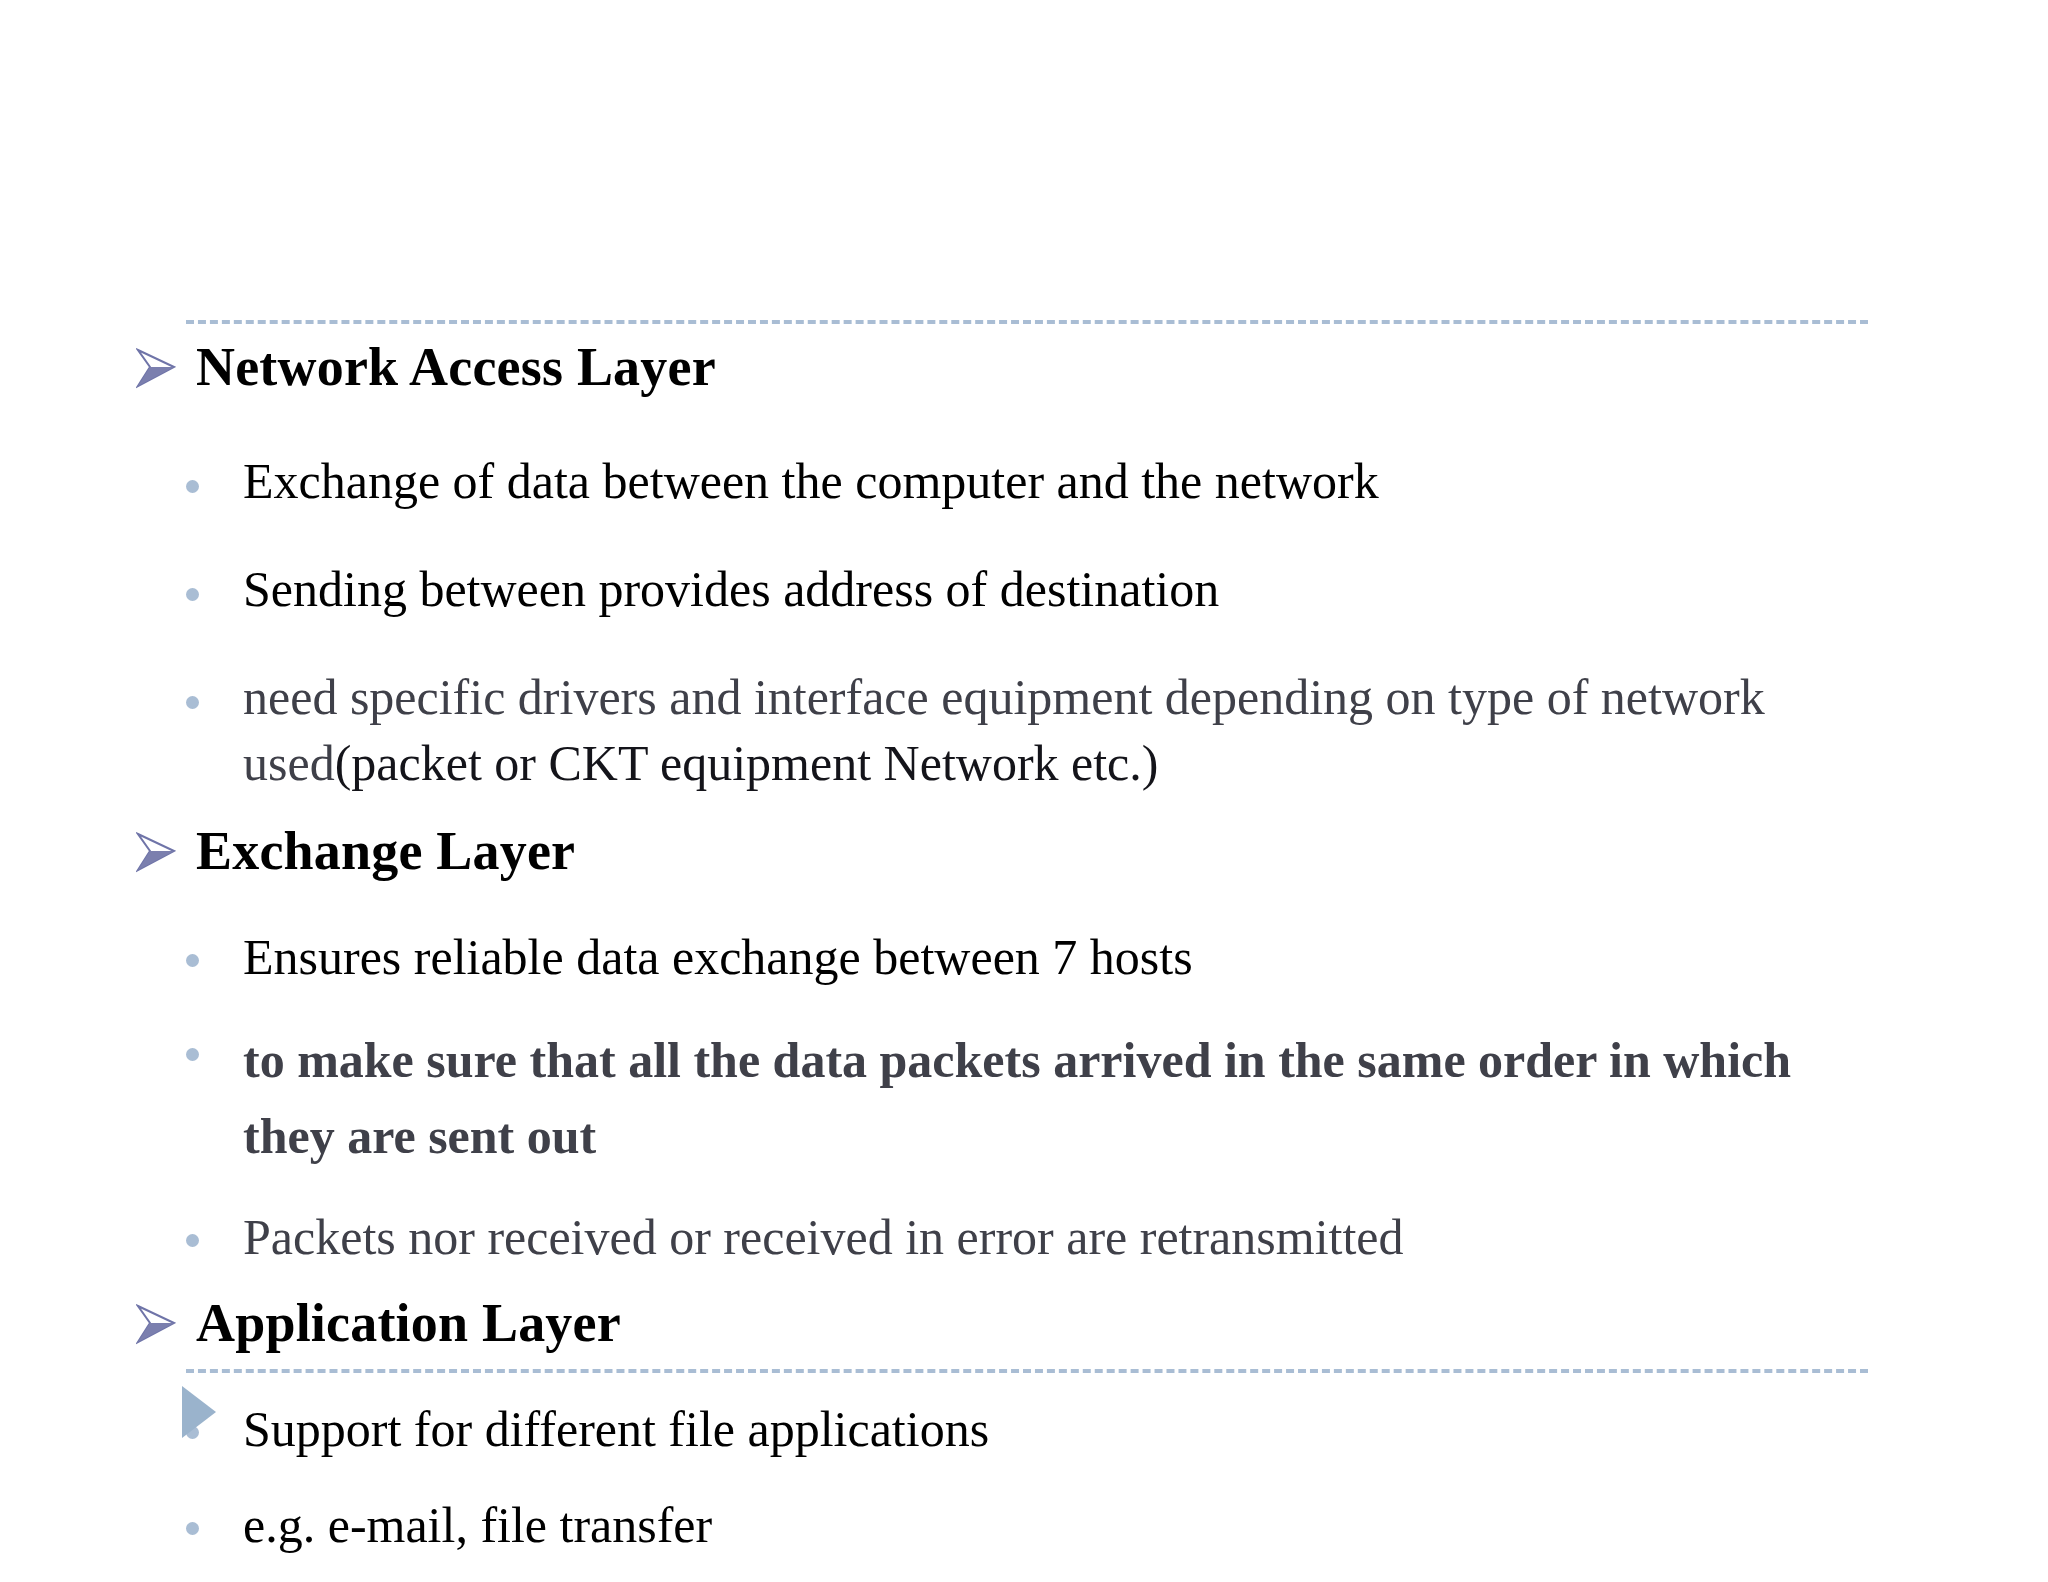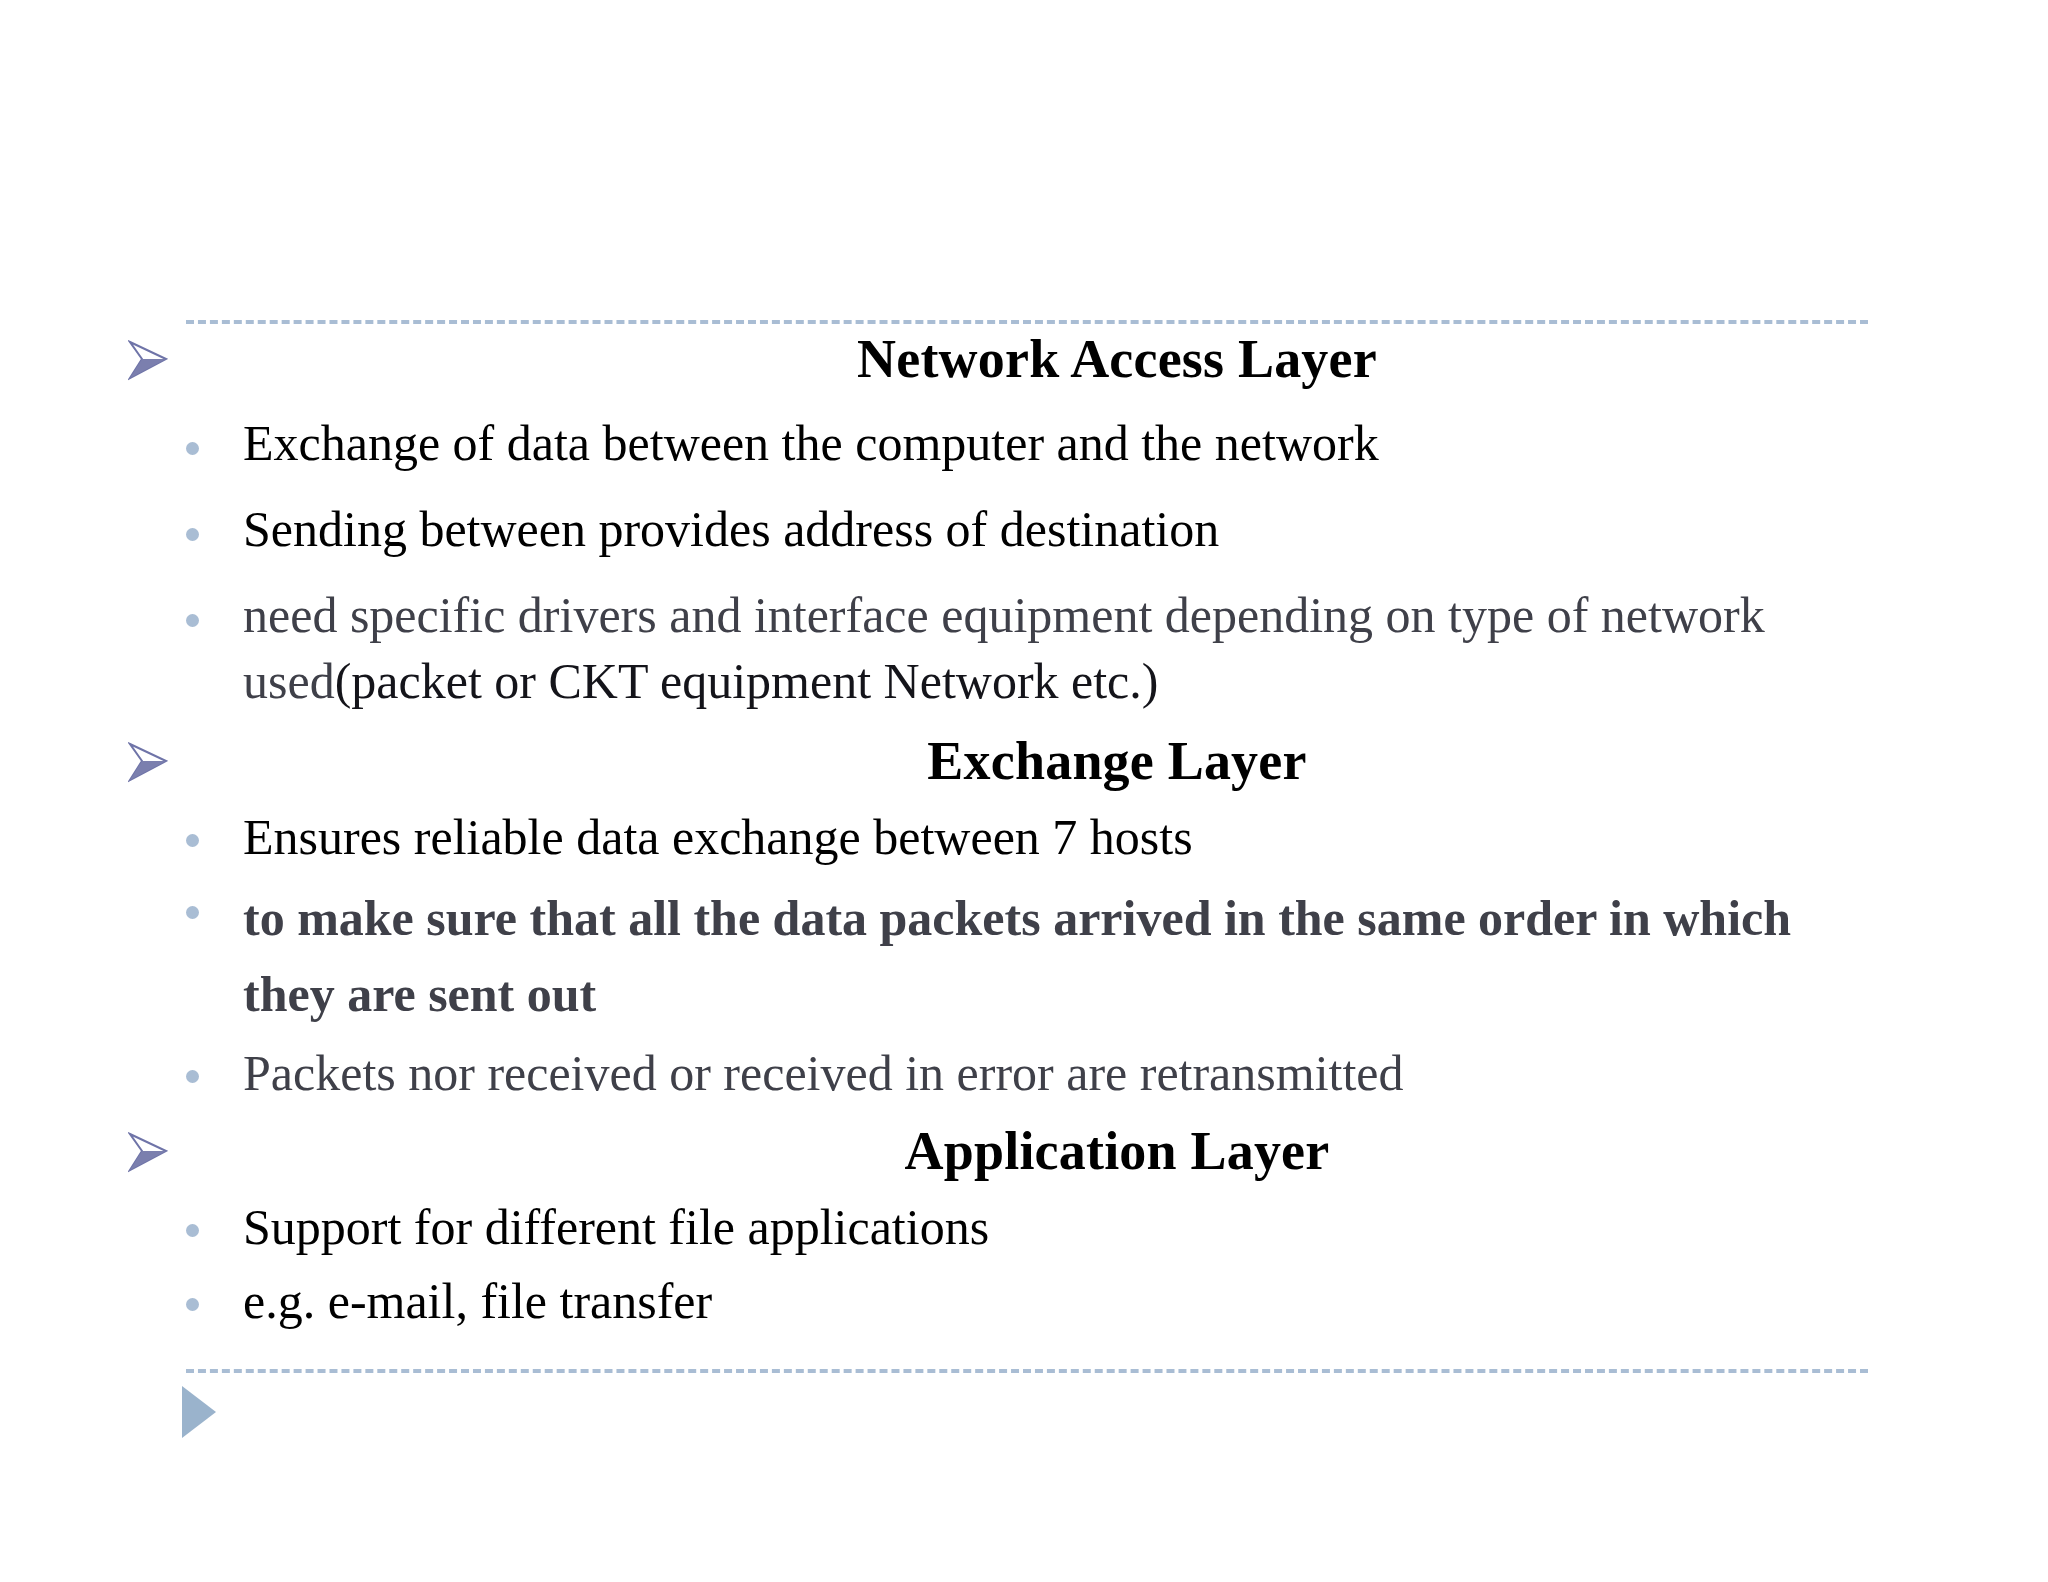--- a/index.html
+++ b/index.html
@@ -39,22 +39,21 @@
     top: 326px;
     width: 2048px;
   }
 
   
   .head-row {
     position: relative;
     display: flex;
     align-items: baseline;
     padding-left: 126px;
-    margin: 2px;
-    justify-content: center;
+    margin: 10px;
   }
   .head-row .arrow-bullet {
     position: absolute;
     left: 126px;
     top: 10px;
     width: 40px;
     height: 44px;
     flex: 0 0 auto;
   }
   .head-label {
@@ -79,20 +78,21 @@
     width: 13px;
     height: 13px;
     border-radius: 50%;
     background: #a9bdd4;
   }
   .bullet-text {
     font-size: 50px;
     line-height: 66px;
     color: #000000;
     display: block;
+    margin-top: 22px;
   }
   .bullet-text.gray { color: #3f4049; }
   .bullet-text .blk  { color: #14141a; }
 
   
   .gap-a { height: 18px; }
   .gap-b { height: 20px; }
   .gap-c { height: 14px; }
   .gap-d { height: 12px; }
   .gap-f { height: 10px; }

